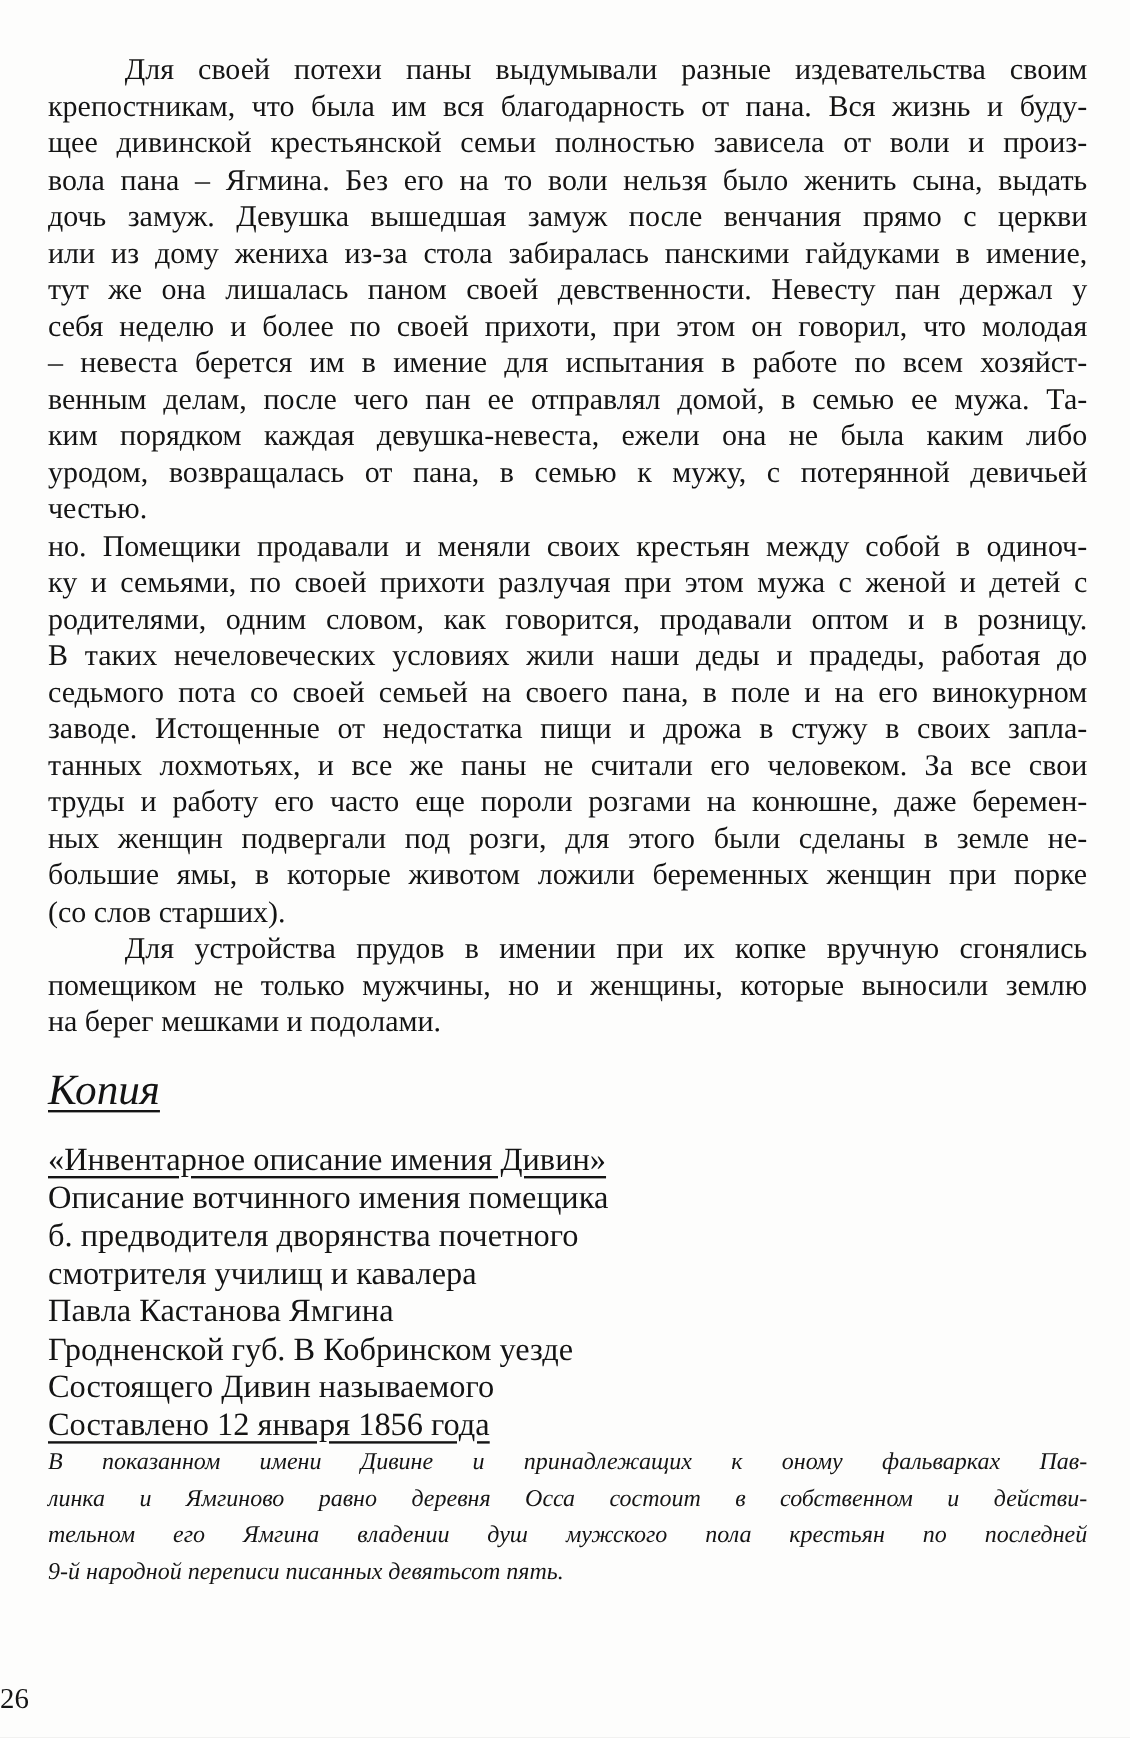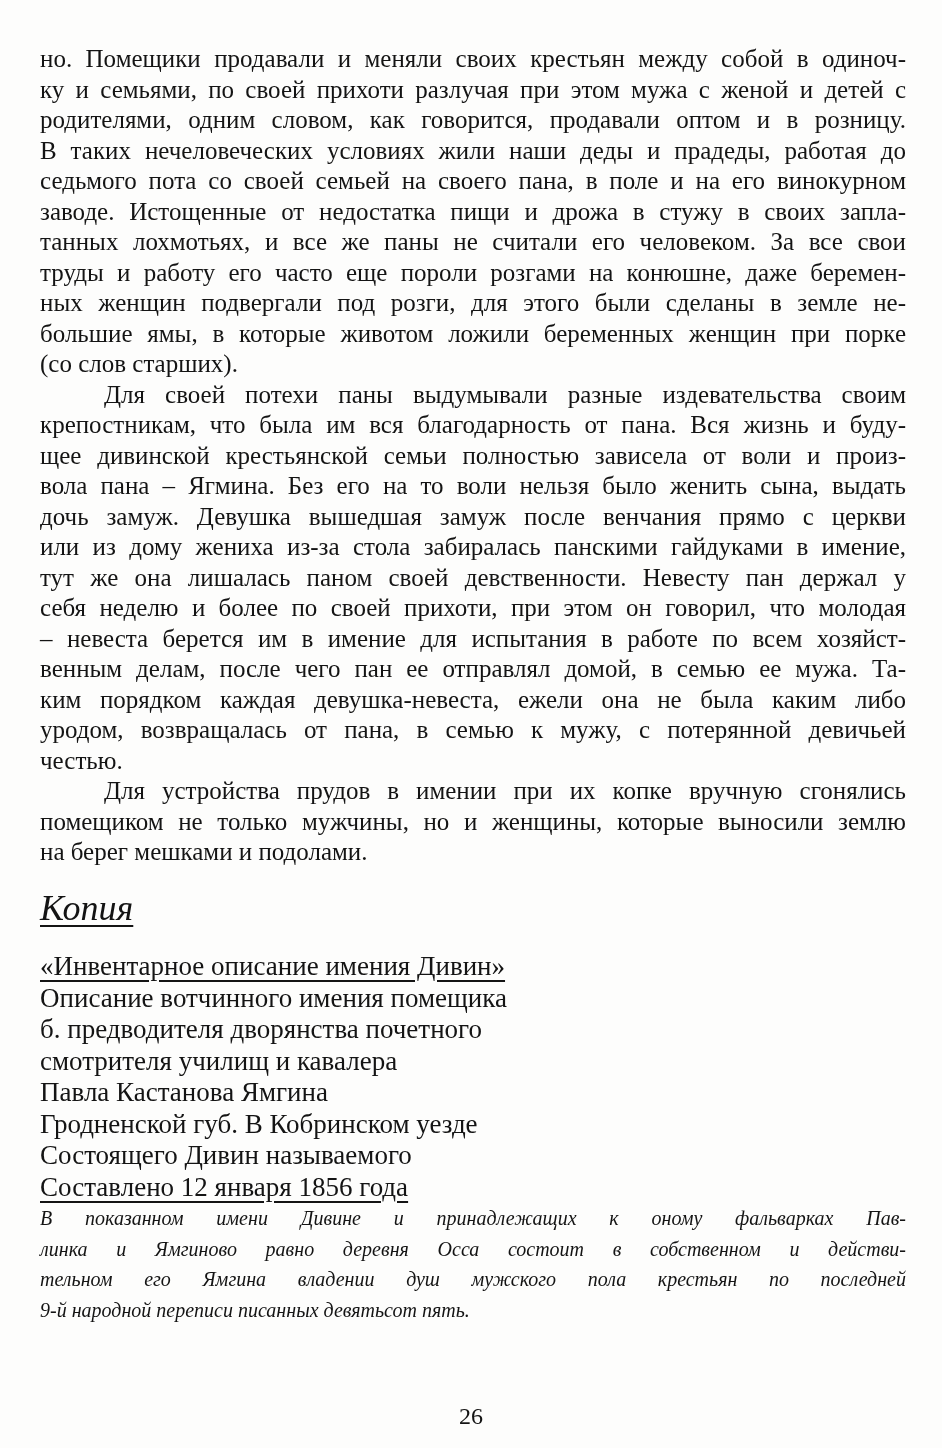--- a/index.html
+++ b/index.html
@@ -52,58 +52,58 @@
     font-style: italic;
     font-size: 20px;
     line-height: 30.5px;
   }
 
   .pagenum {
     position: absolute;
     top: 1402px;
     left: 0;
     width: 100%;
-    text-align: center;
+    text-align: left;
     font-size: 24px;
     line-height: 28px;
   }
 </style>
 </head>
 <body>
 
 <div class="page">
 
   <section class="textcol body-block" id="bodyText">
-      <div>
-        <div class="line jl">но. Помещики продавали и меняли своих крестьян между собой в одиноч-</div>
-        <div class="line jl">ку и семьями, по своей прихоти разлучая при этом мужа с женой и детей с</div>
-        <div class="line jl">родителями, одним словом, как говорится, продавали оптом и в розницу.</div>
-        <div class="line jl">В таких нечеловеческих условиях жили наши деды и прадеды, работая до</div>
-        <div class="line jl">седьмого пота со своей семьей на своего пана, в поле и на его винокурном</div>
-        <div class="line jl">заводе. Истощенные от недостатка пищи и дрожа в стужу в своих запла-</div>
-        <div class="line jl">танных лохмотьях, и все же паны не считали его человеком. За все свои</div>
-        <div class="line jl">труды и работу его часто еще пороли розгами на конюшне, даже беремен-</div>
-        <div class="line jl">ных женщин подвергали под розги, для этого были сделаны в земле не-</div>
-        <div class="line jl">большие ямы, в которые животом ложили беременных женщин при порке</div>
-        <div class="line ll">(со слов старших).</div>
-      </div>
       <div>
         <div class="line jl indent">Для своей потехи паны выдумывали разные издевательства своим</div>
         <div class="line jl">крепостникам, что была им вся благодарность от пана. Вся жизнь и буду-</div>
         <div class="line jl">щее дивинской крестьянской семьи полностью зависела от воли и произ-</div>
         <div class="line jl">вола пана – Ягмина. Без его на то воли нельзя было женить сына, выдать</div>
         <div class="line jl">дочь замуж. Девушка вышедшая замуж после венчания прямо с церкви</div>
         <div class="line jl">или из дому жениха из-за стола забиралась панскими гайдуками в имение,</div>
         <div class="line jl">тут же она лишалась паном своей девственности. Невесту пан держал у</div>
         <div class="line jl">себя неделю и более по своей прихоти, при этом он говорил, что молодая</div>
         <div class="line jl">– невеста берется им в имение для испытания в работе по всем хозяйст-</div>
         <div class="line jl">венным делам, после чего пан ее отправлял домой, в семью ее мужа. Та-</div>
         <div class="line jl">ким порядком каждая девушка-невеста, ежели она не была каким либо</div>
         <div class="line jl">уродом, возвращалась от пана, в семью к мужу, с потерянной девичьей</div>
         <div class="line ll">честью.</div>
+      </div>
+      <div>
+        <div class="line jl">но. Помещики продавали и меняли своих крестьян между собой в одиноч-</div>
+        <div class="line jl">ку и семьями, по своей прихоти разлучая при этом мужа с женой и детей с</div>
+        <div class="line jl">родителями, одним словом, как говорится, продавали оптом и в розницу.</div>
+        <div class="line jl">В таких нечеловеческих условиях жили наши деды и прадеды, работая до</div>
+        <div class="line jl">седьмого пота со своей семьей на своего пана, в поле и на его винокурном</div>
+        <div class="line jl">заводе. Истощенные от недостатка пищи и дрожа в стужу в своих запла-</div>
+        <div class="line jl">танных лохмотьях, и все же паны не считали его человеком. За все свои</div>
+        <div class="line jl">труды и работу его часто еще пороли розгами на конюшне, даже беремен-</div>
+        <div class="line jl">ных женщин подвергали под розги, для этого были сделаны в земле не-</div>
+        <div class="line jl">большие ямы, в которые животом ложили беременных женщин при порке</div>
+        <div class="line ll">(со слов старших).</div>
       </div>
       <div>
         <div class="line jl indent">Для устройства прудов в имении при их копке вручную сгонялись</div>
         <div class="line jl">помещиком не только мужчины, но и женщины, которые выносили землю</div>
         <div class="line ll">на берег мешками и подолами.</div>
       </div>
     </section>
 
   <div class="textcol kopiya">Копия</div>
 

